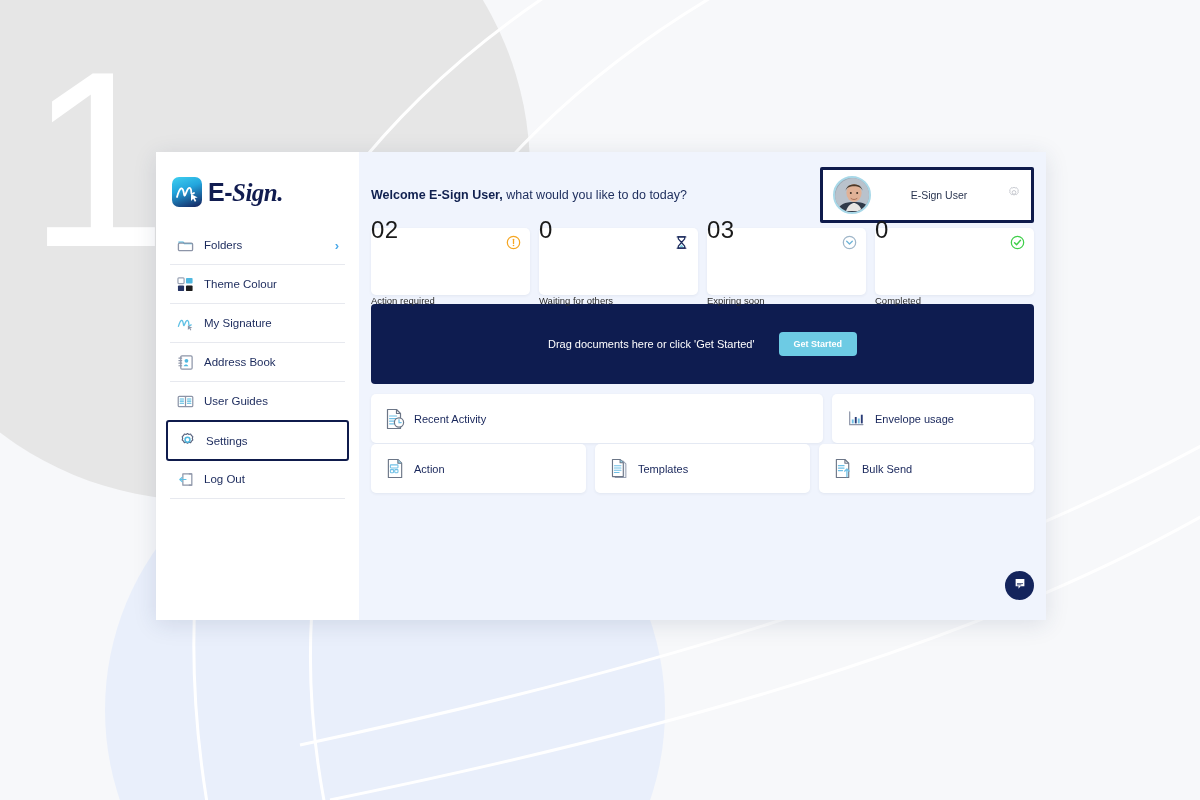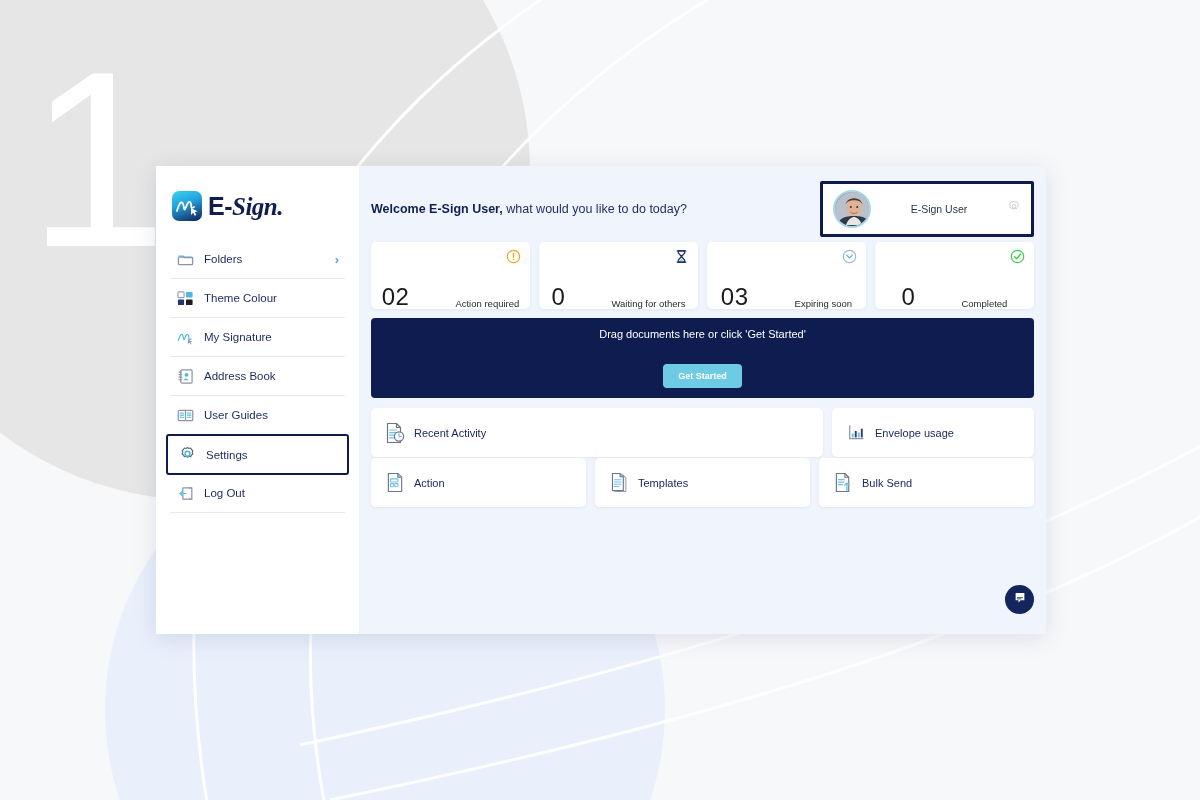--- a/index.html
+++ b/index.html
@@ -25,21 +25,21 @@
   .bg-numeral {
     position: absolute; left: 28px; top: 35px;
     font-family: "Liberation Sans", sans-serif;
     font-size: 250px; font-weight: 400; color: #ffffff;
     line-height: 1; letter-spacing: -4px;
   }
   .bg-arcs { position: absolute; inset: 0; }
 
   
   #app {
-    position: absolute; left: 156px; top: 166px;
+    position: absolute; left: 156px; top: 152px;
     width: 890px; height: 468px;
     display: flex;
     box-shadow: 0 4px 22px rgba(40,55,90,.13);
     background: #fff;
   }
 
   
   #sidebar {
     width: 203px; background: #ffffff; flex: 0 0 203px;
     padding: 0 0 0 0; position: relative;
@@ -89,33 +89,33 @@
     width: 38px; height: 38px; border-radius: 50%;
     border: 2px solid #a8d8e8; overflow: hidden; flex: 0 0 38px;
     background: #9aa5b1; position: relative;
   }
   .user-name { flex: 1; text-align: center; font-size: 10.5px; color: #2a3550; }
 
   
   .stats { display: flex; gap: 9px; margin-top: 4px; }
   .stat {
     flex: 1; background: #fff; border-radius: 5px; height: 67px;
-    position: relative; display: flex; flex-direction: row;
-    align-items: flex-end; justify-content: center;
+    position: relative; display: flex; flex-direction: column;
+    align-items: flex-start; justify-content: center;
     box-shadow: 0 1px 3px rgba(40,55,90,.07);
     gap: 46px;
   }
   .stat .num { font-size: 24px; font-weight: 400; color: #1a1a1a; line-height: 1; letter-spacing: 0.5px; }
   .stat .lbl { font-size: 9.5px; color: #2b2b2b; margin-top: 7px; }
   .stat .badge { position: absolute; top: 7px; right: 9px; width: 15px; height: 15px; }
 
   
   .dropzone {
     margin-top: 9px; height: 80px; background: #0e1c50; border-radius: 4px;
-    display: flex; flex-direction: column; align-items: center; justify-content: center; gap: 24px;
+    display: flex; flex-direction: row; align-items: center; justify-content: center; gap: 24px;
   }
   .dropzone .txt { color: #fff; font-size: 11px; }
   .btn-get-started {
     background: #6dcbe4; color: #fff; border: none; border-radius: 4px;
     font-size: 9px; padding: 7px 15px; cursor: pointer;
     font-family: "Liberation Sans", sans-serif;
     font-weight: bold;
   }
 
   

